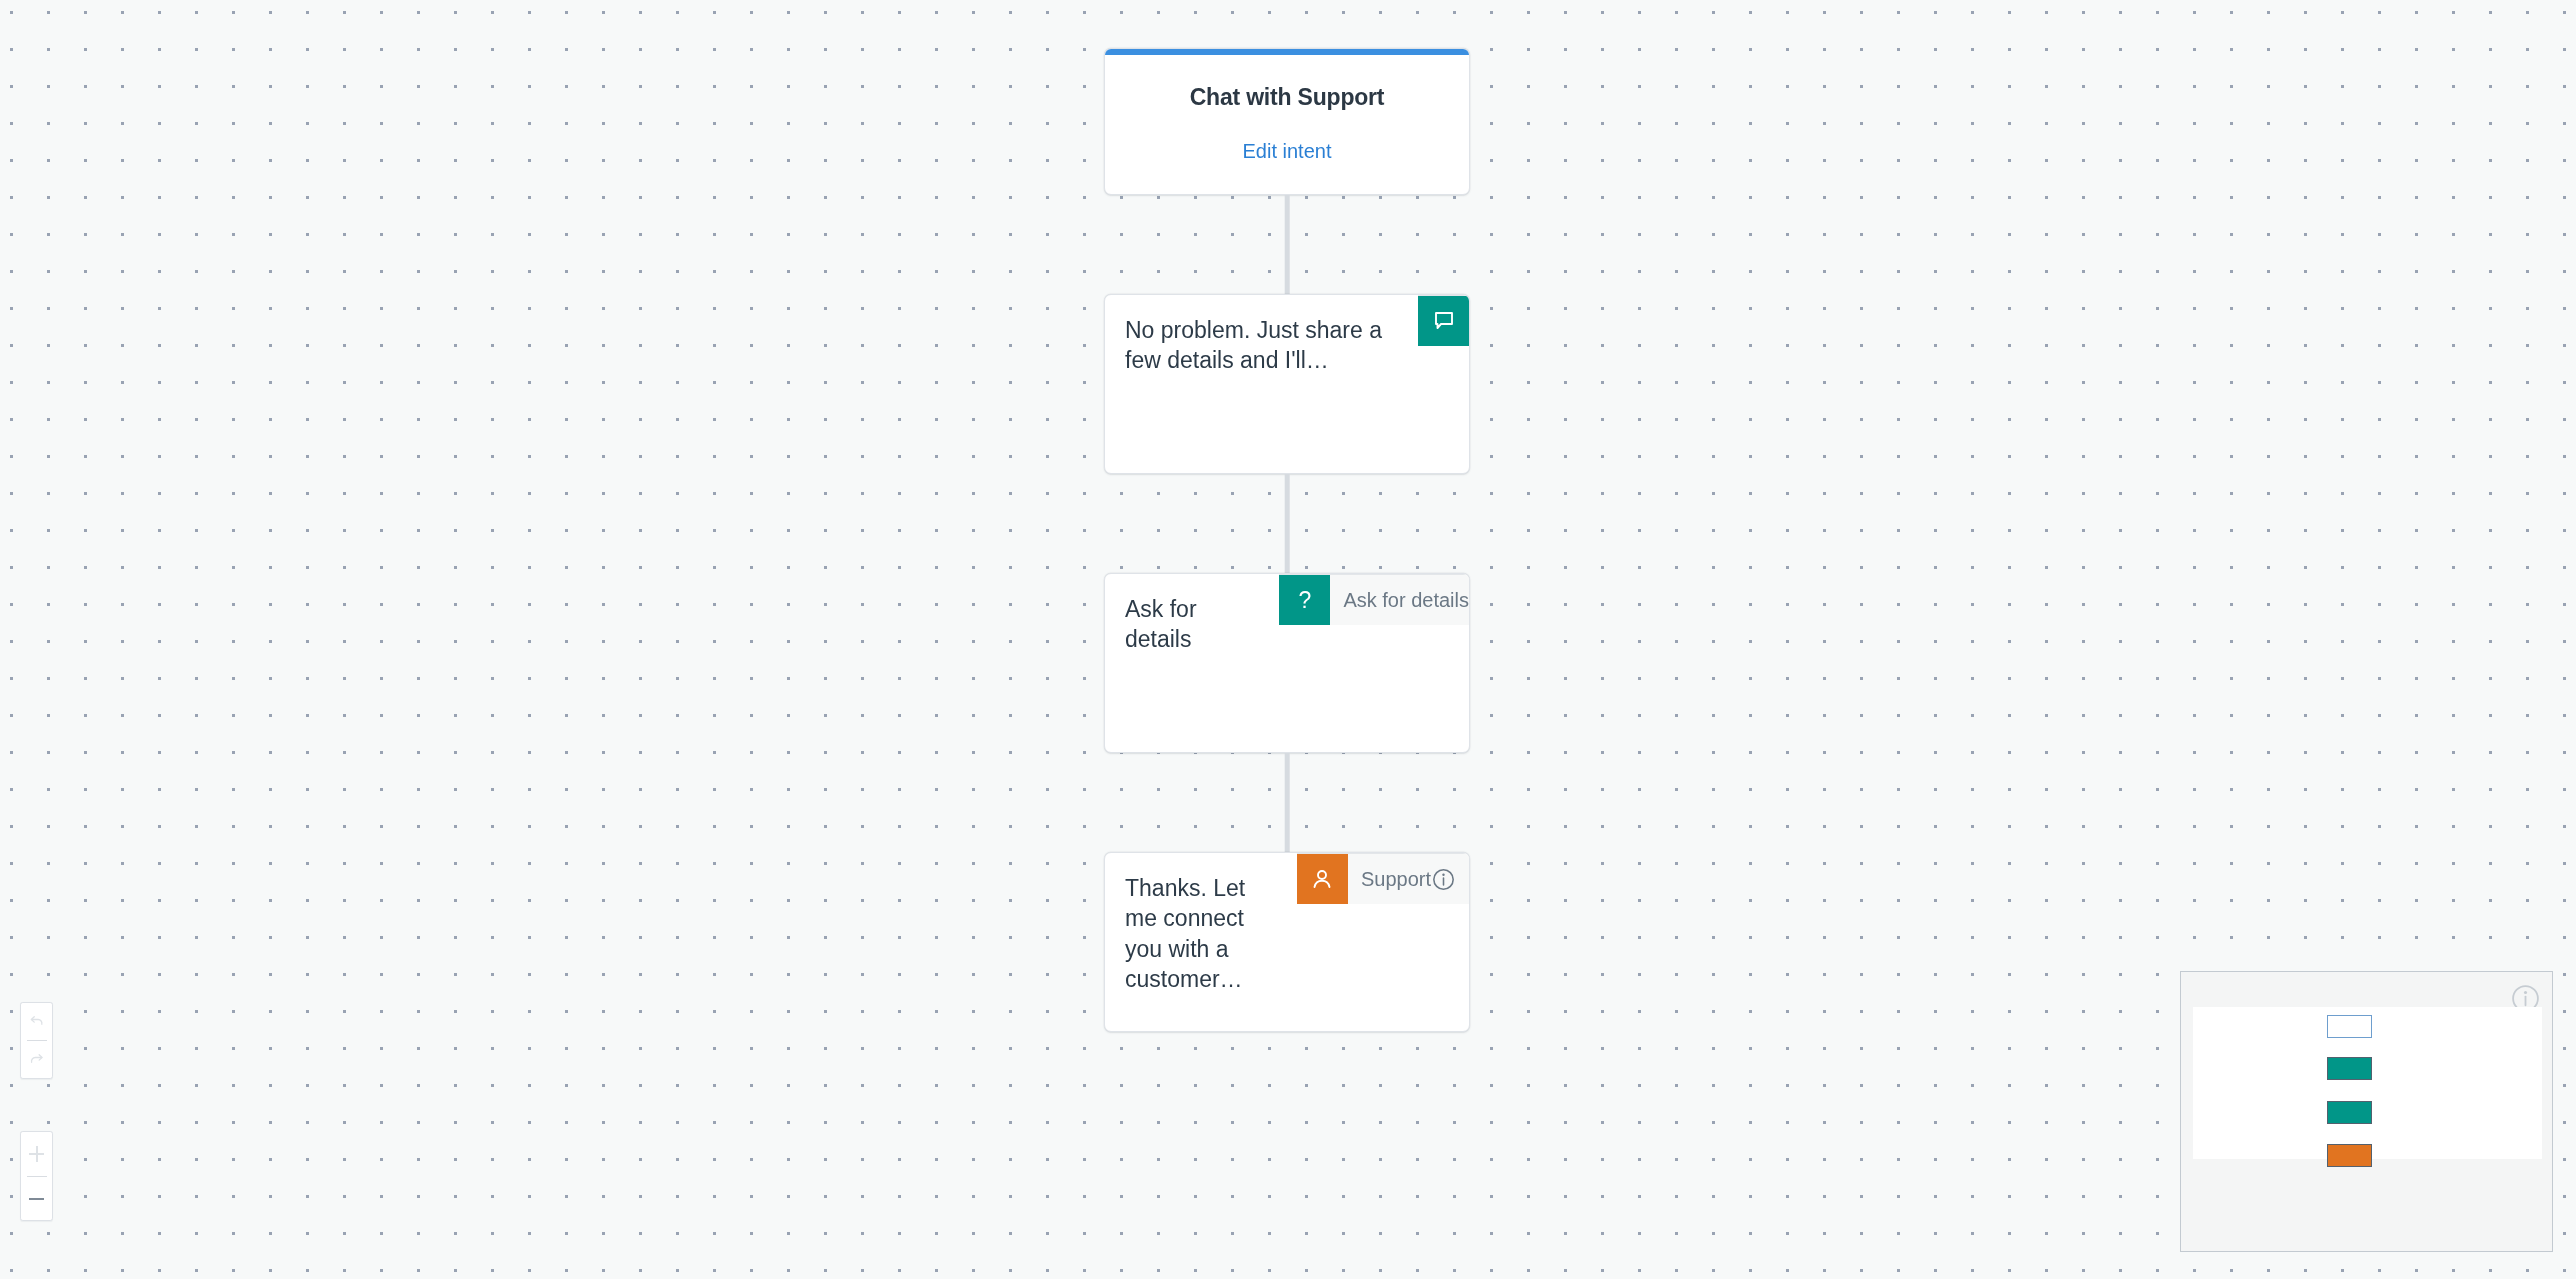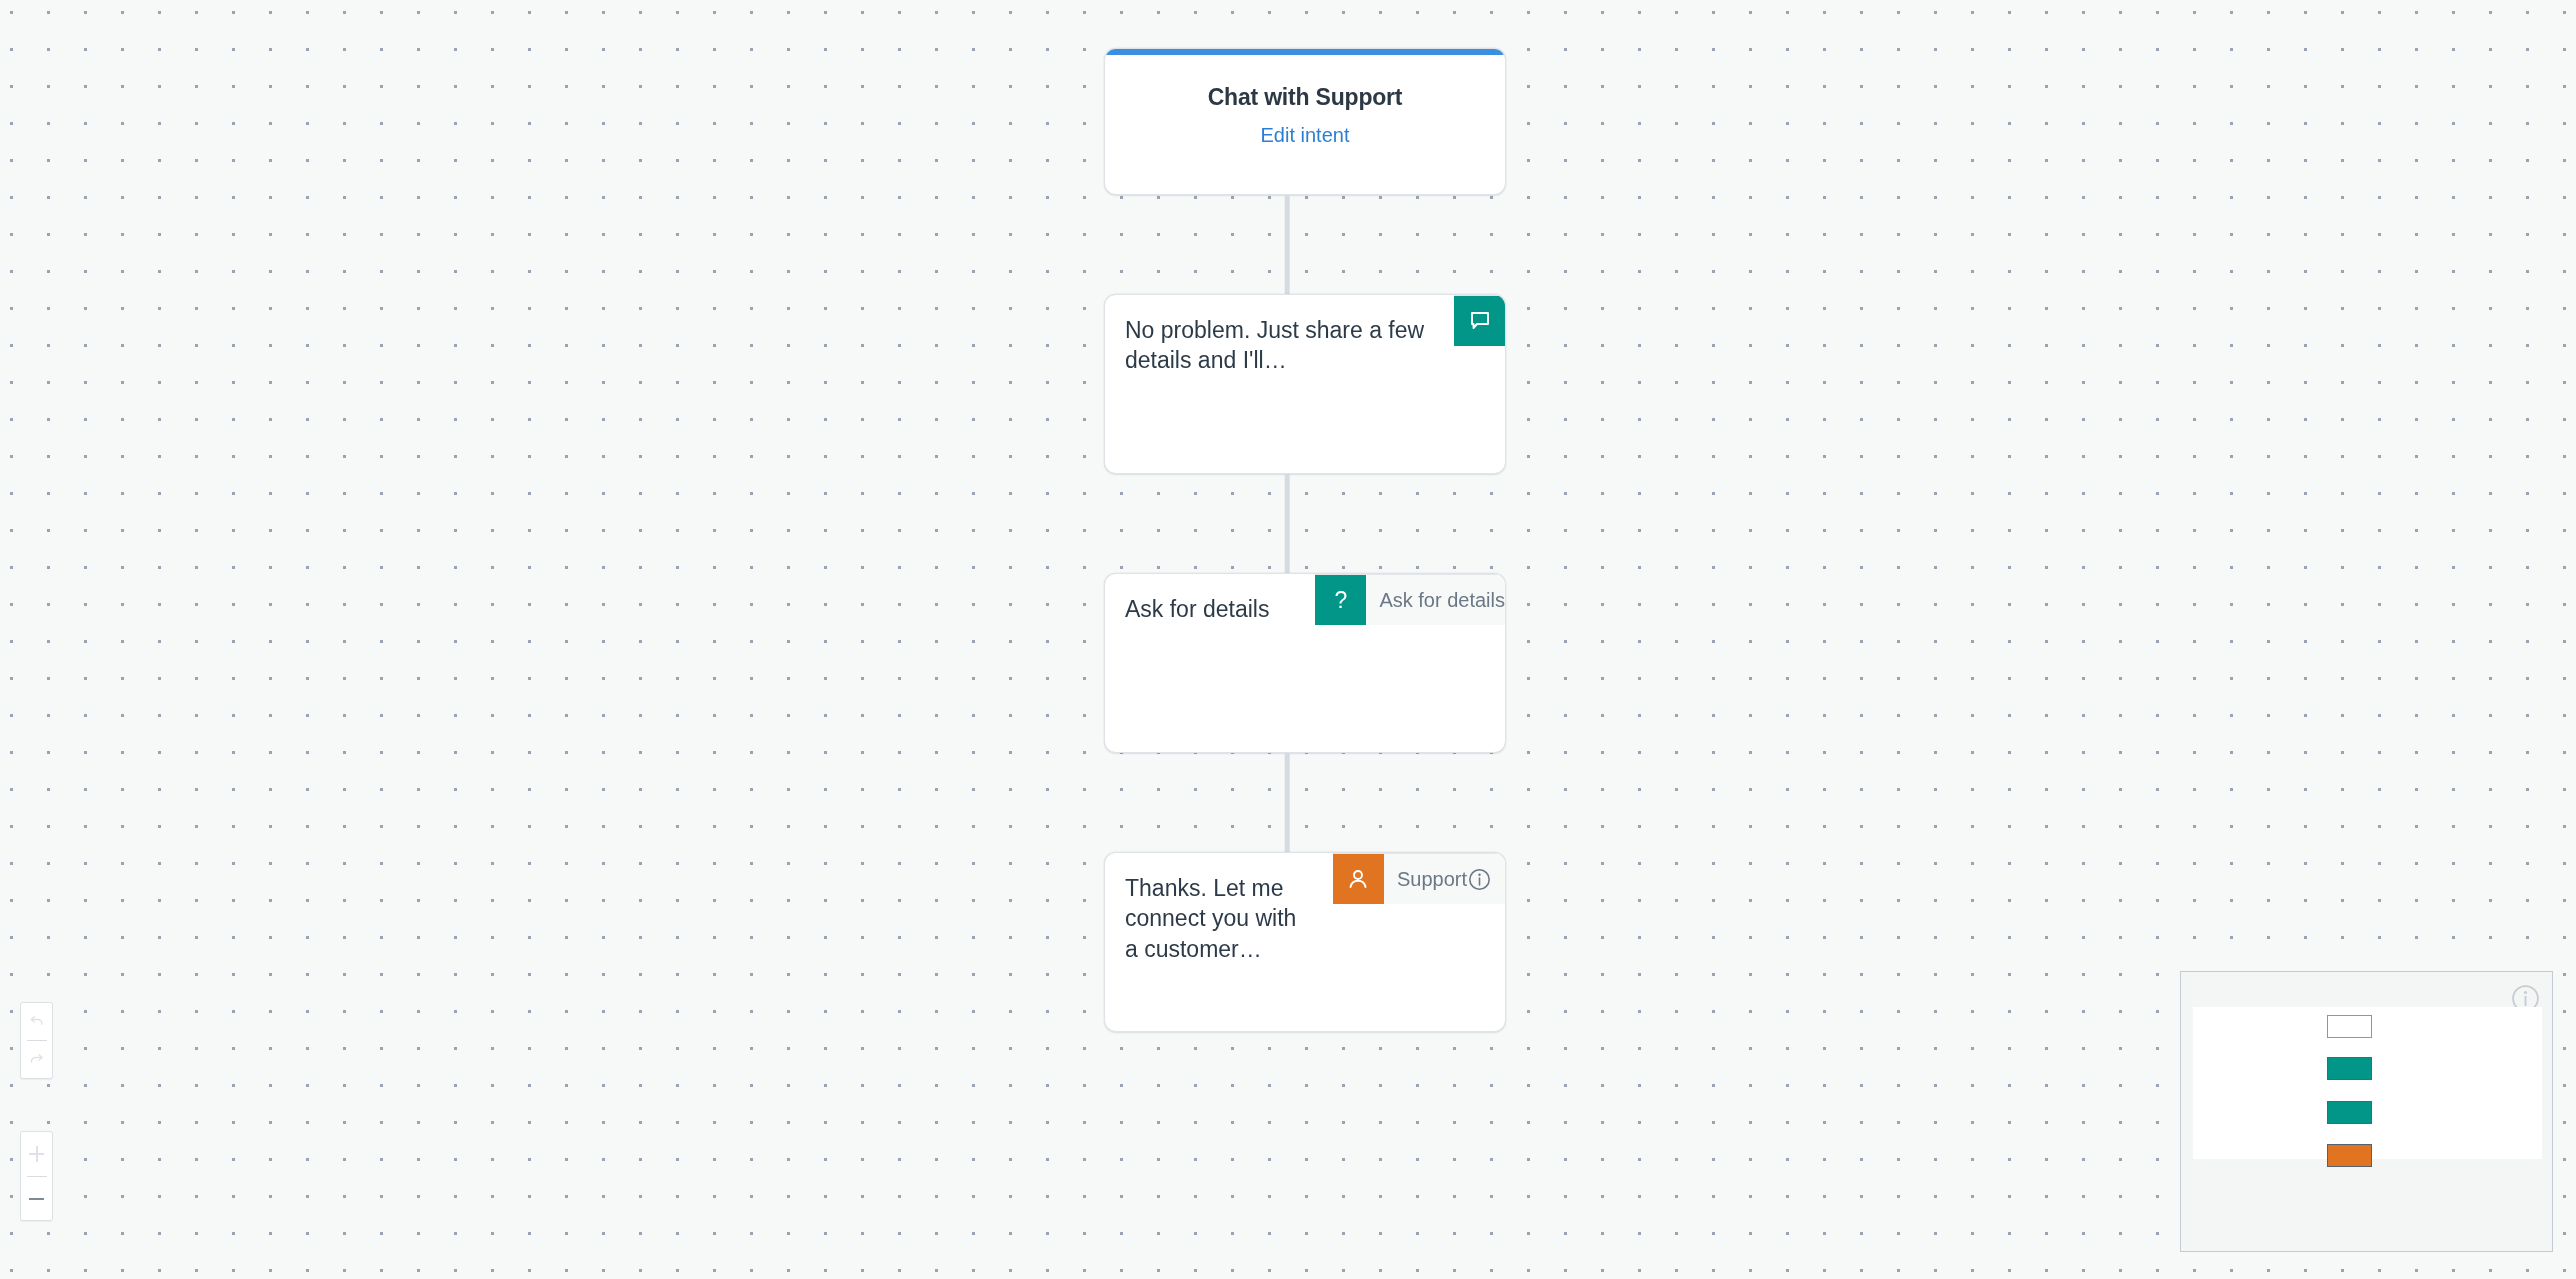--- a/index.html
+++ b/index.html
@@ -30,24 +30,24 @@
   
   #flow {
     position: absolute;
     left: 1104px;
     top: 48px;
     width: 366px;
   }
 
   .node {
     position: relative;
-    width: 402px;
+    width: 366px;
     background: #ffffff;
     border: 0.9px solid #dfe3e8;
-    border-radius: 12px;
+    border-radius: 7px;
     box-shadow: 0 0.9px 1.8px rgba(49,62,77,0.13), 0 0 0 0.5px rgba(49,62,77,0.04);
     overflow: hidden;
   }
 
   
   .node-start {
     height: 147px;
     text-align: center;
     padding-top: 35px;
   }
@@ -58,21 +58,21 @@
     background: #3b8fe0;
   }
   .node-start .start-title {
     font-size: 23px;
     font-weight: bold;
     color: #2c3844;
     letter-spacing: -0.2px;
   }
   .node-start .start-link {
     display: inline-block;
-    margin-top: 13px;
+    margin-top: 29px;
     font-size: 20px;
     color: #2a7fd4;
     cursor: pointer;
   }
 
   
   .node-msg { height: 180px; display: flex; flex-direction: row; }
 
   .node-body {
     flex: 1 1 auto;

